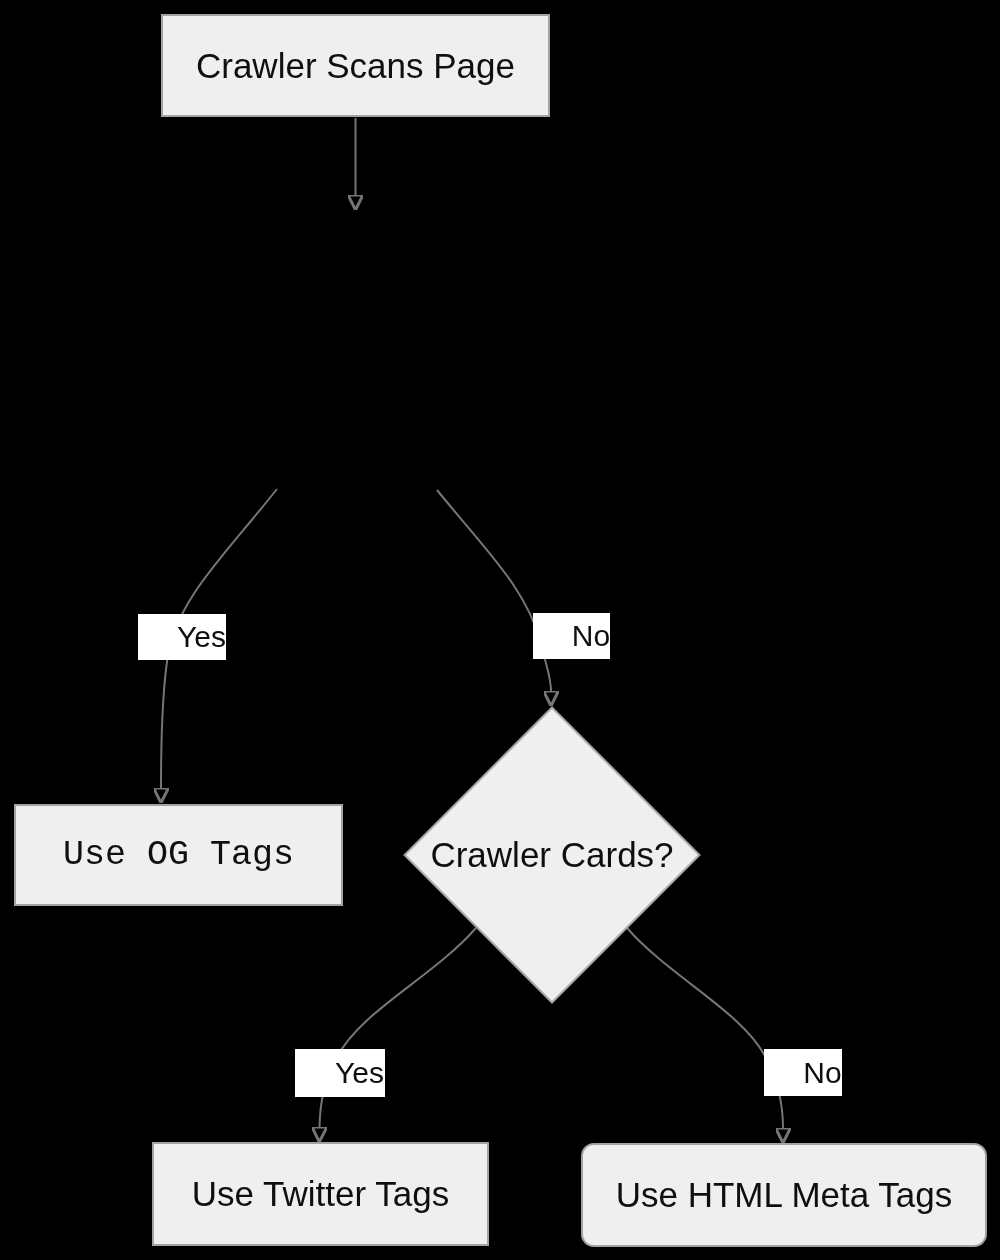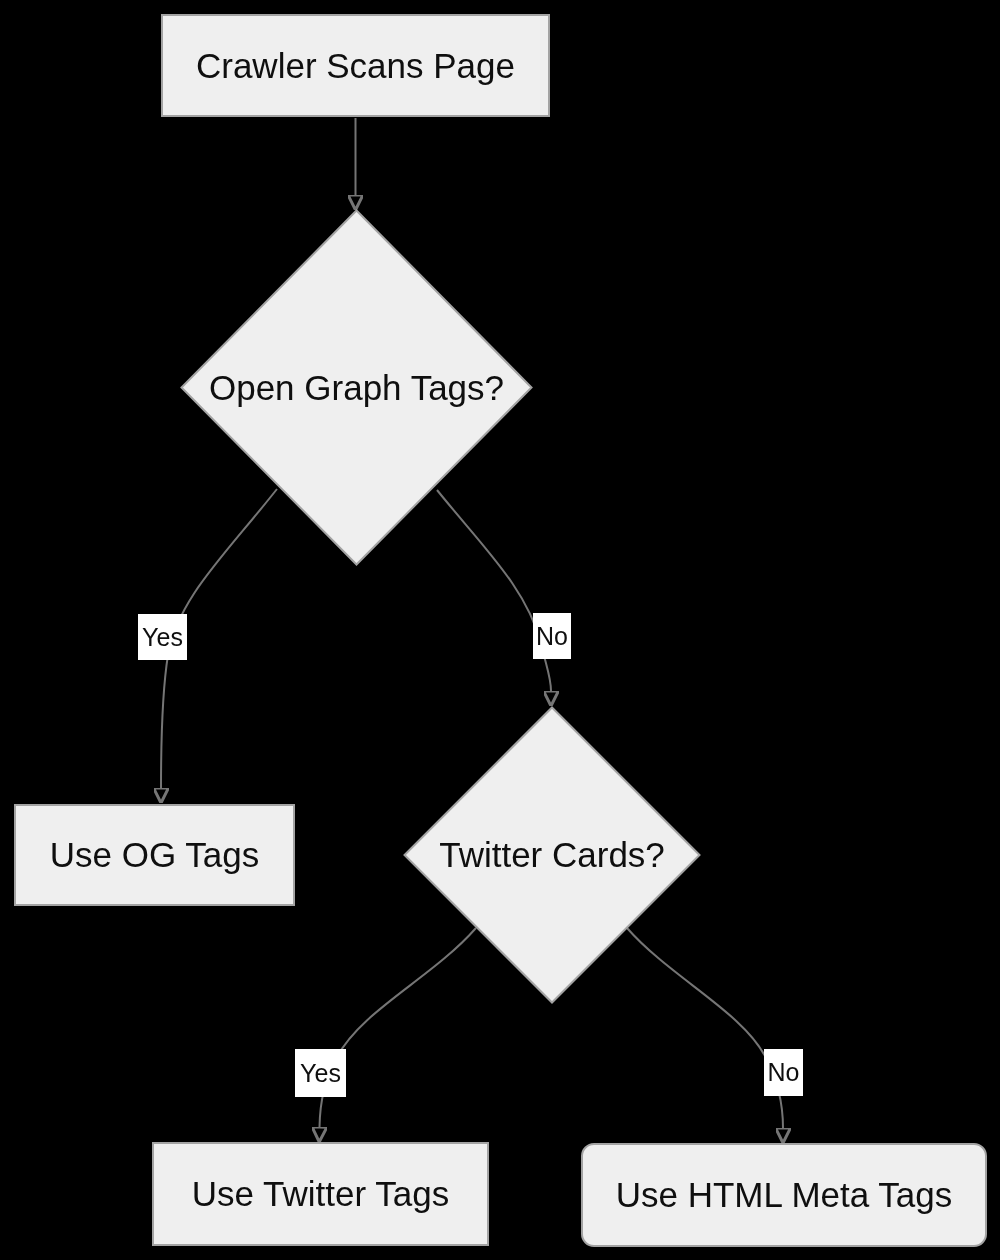--- a/index.html
+++ b/index.html
@@ -55,25 +55,26 @@
   }
   .diamond-shape {
     fill: #efefef;
     stroke: #a3a3a3;
     stroke-width: 2;
   }
   .edge-label {
     position: absolute;
     background: #ffffff;
     color: #0f0f0f;
-    font-size: 25px;
+    font-size: 30px;
     display: flex;
     align-items: center;
     justify-content: center;
     z-index: 2;
+    padding-left: 39px;
   }
 </style>
 </head>
 <body>
 
 <div class="canvas">
 
   <svg class="edge-layer" width="1000" height="1260" viewBox="0 0 1000 1260">
     <defs>
       <marker id="arrow" viewBox="0 0 10 10" refX="0" refY="5" markerWidth="15" markerHeight="15" markerUnits="userSpaceOnUse" orient="auto">
@@ -84,36 +85,30 @@
     <path d="M277,489 C225,555 178,598 168,655 C162,692 161,740 161,788" marker-end="url(#arrow)"></path>
     <path d="M437,490 C482,546 527,588 541,644 C548,672 551,678 551,691" marker-end="url(#arrow)"></path>
     <path d="M476,928 C432,978 362,1010 337,1057 C325,1080 320,1100 319.5,1127" marker-end="url(#arrow)"></path>
     <path d="M627,928 C671,978 743,1012 766,1058 C778,1081 783,1103 783,1128" marker-end="url(#arrow)"></path>
   </svg>
 
   <div class="node rect-node" style="left:161px; top:14px; width:389px; height:103px;">
     <span class="node-label">Crawler Scans Page</span>
   </div>
 
-  <div class="node diamond-node" style="left:180px; top:209px; width:353px; height:357px;">
-    <svg width="353" height="357" viewBox="0 0 353 357">
-      <polygon class="diamond-shape" points="176.5,1.5 351.5,178.5 176.5,355.5 1.5,178.5"></polygon>
-    </svg>
-    <span class="node-label">Open Graph Tags?</span>
-  </div>
 
-  <div class="node rect-node" style="left:14px; top:804px; width:281px; height:102px;">
+  <div class="node rect-node" style="left:14px; top:804px; width:329px; height:102px;font-family:Liberation Mono, monospace;">
     <span class="node-label">Use OG Tags</span>
   </div>
 
   <div class="node diamond-node" style="left:403px; top:706px; width:298px; height:298px;">
     <svg width="298" height="298" viewBox="0 0 298 298">
       <polygon class="diamond-shape" points="149,1.5 296.5,149 149,296.5 1.5,149"></polygon>
     </svg>
-    <span class="node-label">Twitter Cards?</span>
+    <span class="node-label">Crawler Cards?</span>
   </div>
 
   <div class="node rect-node" style="left:152px; top:1142px; width:337px; height:104px;">
     <span class="node-label">Use Twitter Tags</span>
   </div>
 
   <div class="node rect-node" style="left:581px; top:1143px; width:406px; height:104px;border-radius:13px;">
     <span class="node-label">Use HTML Meta Tags</span>
   </div>
 

